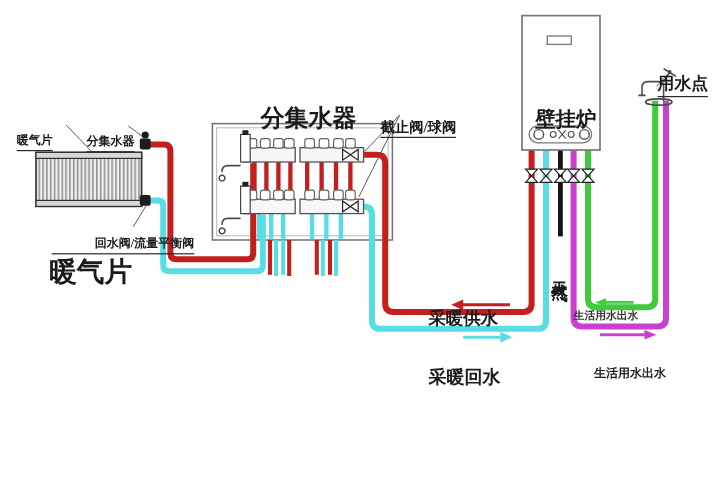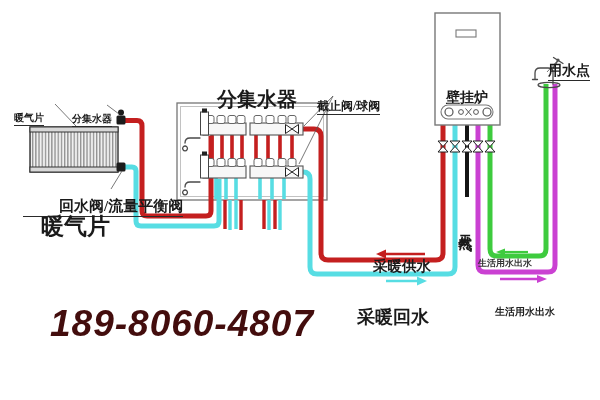--- a/index.html
+++ b/index.html
@@ -204,26 +204,25 @@
     <polygon class="f-return" points="427,281 417,276.5 417,285.5"></polygon>
     <path d="M503,252 H528" class="p-out" stroke-width="2.2"></path>
     <polygon class="f-out" points="496,252 505,248.5 505,255.5"></polygon>
     <path d="M500,279 H539" class="p-in" stroke-width="2.4"></path>
     <polygon class="f-in" points="547,279 537,275 537,283"></polygon>
   </g>
 </svg>
 
 <div class="lbl underlined" style="left:14px;top:91px;font-size:10px;">暖气片</div>
 <div class="lbl underlined" style="left:72px;top:92px;font-size:10px;">分集水器</div>
-<div class="lbl underlined" style="left:23px;top:177px;font-size:15px;padding-left:36px;">回水阀/流量平衡阀</div>
+<div class="lbl underlined" style="left:43px;top:177px;font-size:10px;padding-left:36px;">回水阀/流量平衡阀</div>
 <div class="lbl title" style="left:41px;top:193px;font-size:23px;font-weight:600;">暖气片</div>
 <div class="lbl title" style="left:217px;top:67px;font-size:20px;font-weight:600;">分集水器</div>
 <div class="lbl underlined" style="left:317px;top:78px;font-size:12px;">截止阀/球阀</div>
-<div class="lbl" style="left:446px;top:69px;font-size:14px;">壁挂炉</div>
+<div class="lbl" style="left:446px;top:69px;font-size:17px;">壁挂炉</div>
 <div class="lbl underlined" style="left:548px;top:42px;font-size:14px;">用水点</div>
 <div class="lbl vertical" style="left:457px;top:201px;font-size:14px;">天然气</div>
-<div class="lbl" style="left:373px;top:237px;font-size:14.5px;">采暖供水</div>
-<div class="lbl" style="left:357px;top:286px;font-size:18px;">采暖回水</div>
+<div class="lbl" style="left:357px;top:237px;font-size:14.5px;">采暖供水</div>
+<div class="lbl" style="left:357px;top:286px;font-size:15px;">采暖回水</div>
 <div class="lbl" style="left:478px;top:237px;font-size:9px;color:#333;">生活用水出水</div>
 <div class="lbl" style="left:495px;top:285px;font-size:10px;color:#222;">生活用水出水</div>
-<div class="phone">189-8060-4807</div>
 
 </div>
 
 </body></html>

